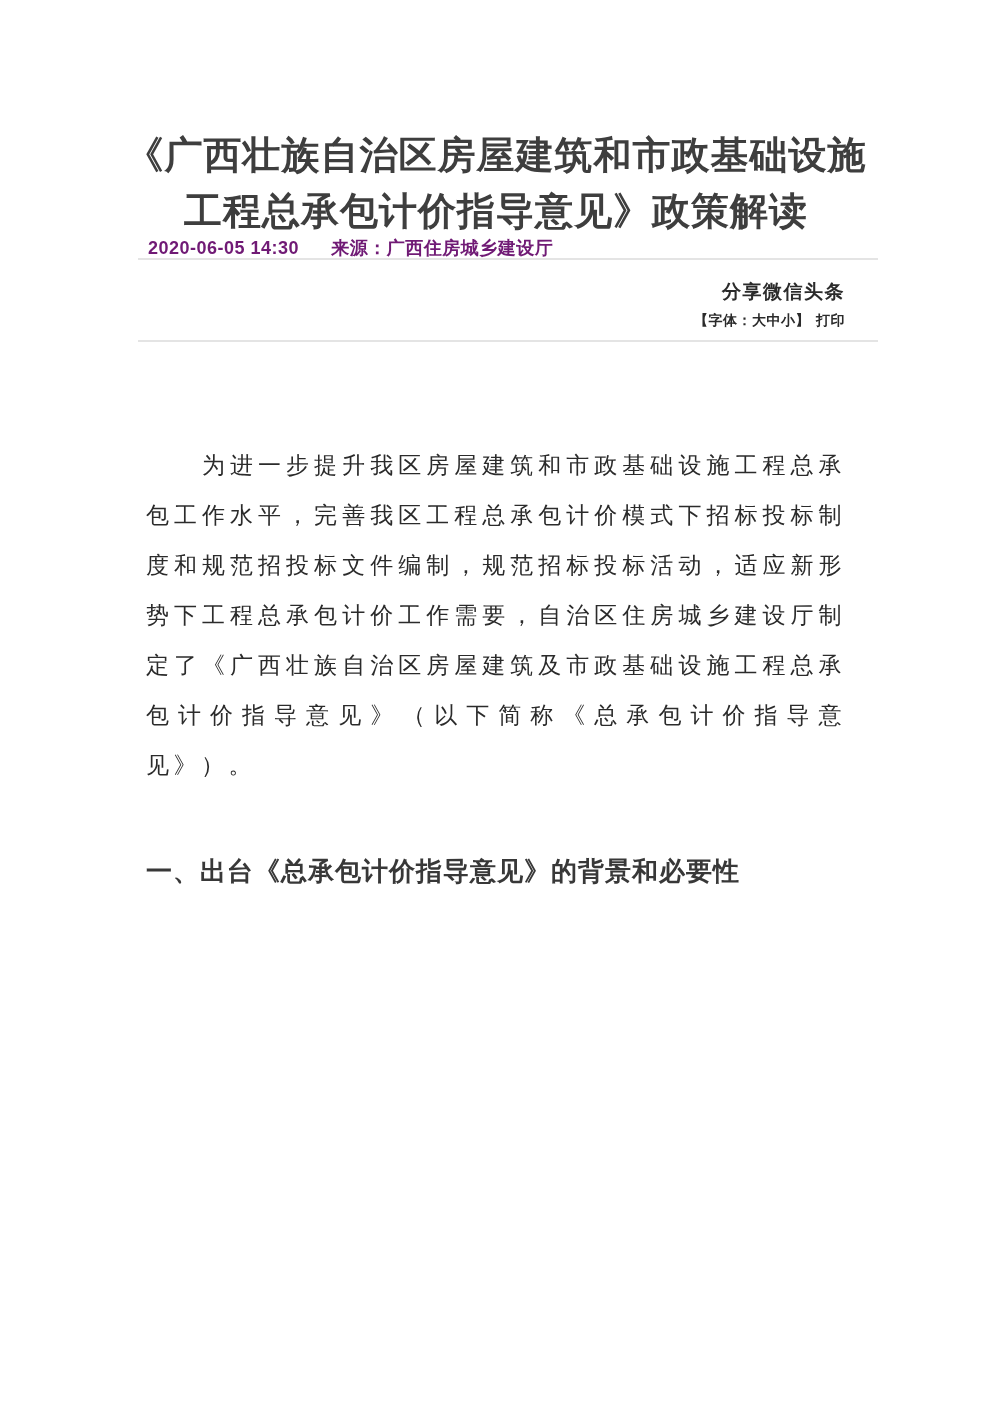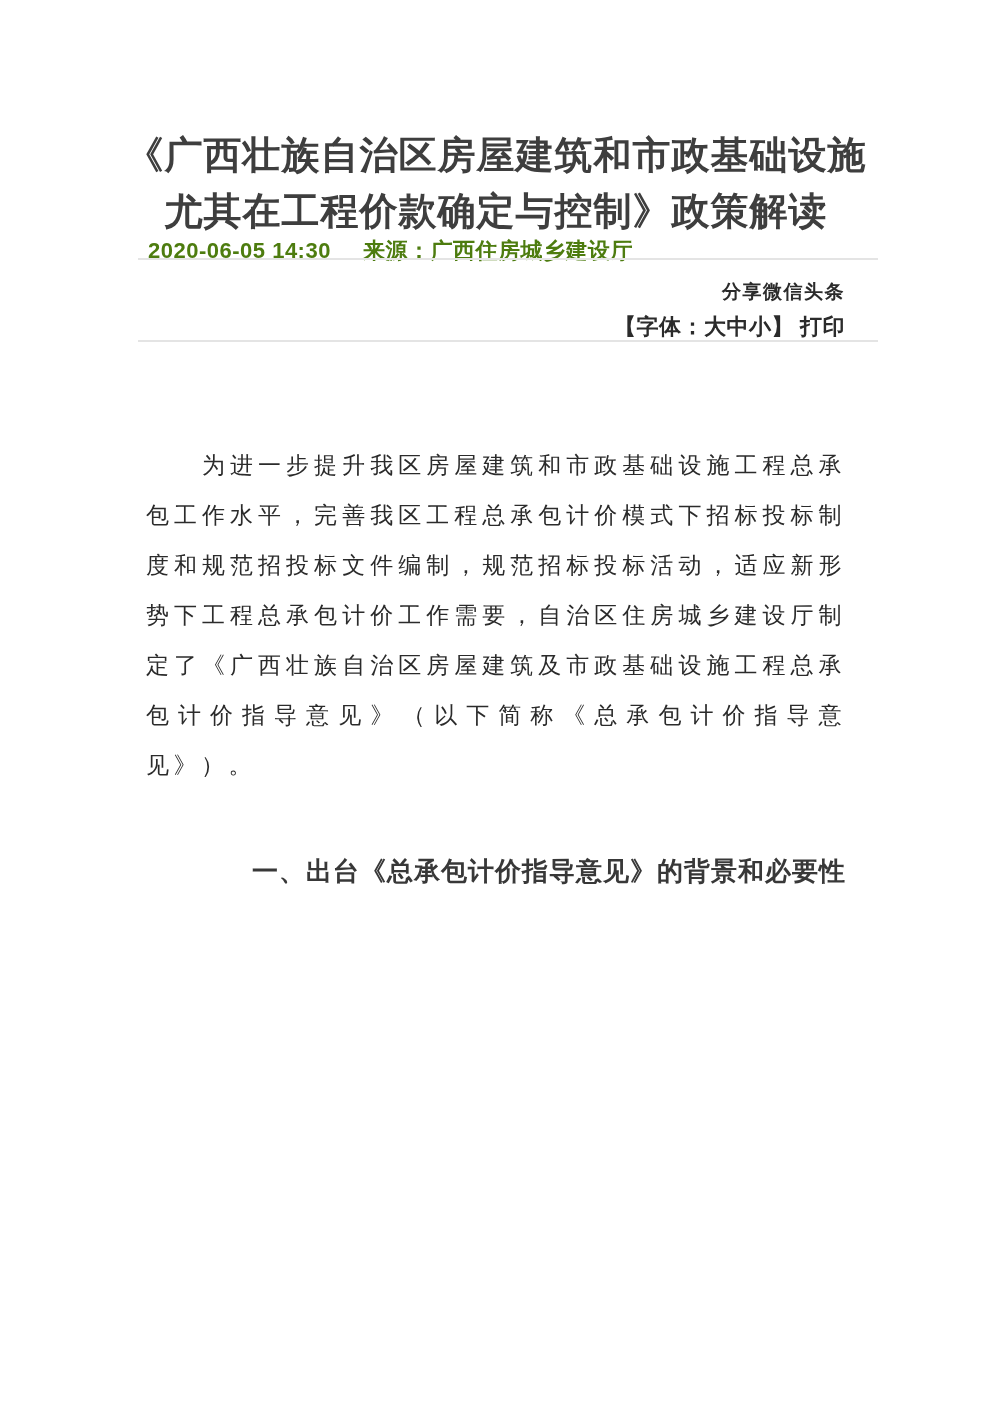--- a/index.html
+++ b/index.html
@@ -17,21 +17,21 @@
     position: absolute; top: 127px; left: 0; width: 992px;
     margin: 0; text-align: center;
     font-size: 38px; line-height: 56px; font-weight: bold;
     color: #3e3e3e; letter-spacing: 1px;
   }
   .title span { display: block; }
 
   
   .meta {
     position: absolute; top: 236px; left: 148px;
-    font-size: 22px; font-weight: bold; color: #4d7c0f;
+    font-size: 18px; font-weight: bold; color: #701a75;
     letter-spacing: 0.5px; white-space: nowrap;
   }
   .meta .src { margin-left: 32px; }
 
   
   .rule {
     position: absolute; left: 138px; width: 740px; height: 0;
     border-top: 2px solid #e4e4e4;
   }
   .rule1 { top: 258px; }
@@ -39,42 +39,42 @@
 
   
   .share {
     position: absolute; top: 279px; right: 147px;
     font-size: 19px; font-weight: bold; color: #2b2b2b;
     letter-spacing: 1.5px; white-space: nowrap;
   }
   .share span, .fontbar span { cursor: pointer; margin-top: 20px; }
   .fontbar {
     position: absolute; top: 312px; right: 147px;
-    font-size: 22px; font-weight: bold; color: #2b2b2b;
+    font-size: 14px; font-weight: bold; color: #2b2b2b;
     letter-spacing: 0.5px; white-space: nowrap;
   }
   .fontbar .print { margin-left: 6px; }
 
   
   .article {
     position: absolute; top: 441px; left: 146px; width: 700px;
     color: #2b2b2b;
     font-family: "Liberation Serif", "DejaVu Serif", serif;
   }
   .article p {
     margin: 0;
     font-size: 23px; line-height: 50px;
     letter-spacing: 4.5px;
     text-align: justify;
     text-indent: 56px;
   }
   .article h2 {
     margin: 60px 0 47px 0;
     font-size: 26px; line-height: 40px; font-weight: bold;
-    text-align: right; color: #383838; letter-spacing: 1px;
+    text-align: left; color: #383838; letter-spacing: 1px;
     font-family: "Liberation Sans", "DejaVu Sans", sans-serif;
   }
 
   
   .footer-logo {
     position: absolute; left: 770px; top: 1341px;
     display: flex; align-items: flex-start;
     color: #a8a8a8;
   }
   .logo-star { width: 62px; height: 56px; flex: 0 0 auto; }
@@ -91,21 +91,21 @@
     font-family: "Liberation Sans", "DejaVu Sans", sans-serif;
   }
 </style>
 <title>《广西壮族自治区房屋建筑和市政基础设施工程总承包计价指导意见》政策解读</title></head>
 <body>
 
 <div class="page">
 
   <h1 class="title">
     <span>《广西壮族自治区房屋建筑和市政基础设施</span>
-    <span>尤其在工程价款确定与控制》政策解读</span>
+    <span>工程总承包计价指导意见》政策解读</span>
   </h1>
 
   <div class="meta">
     <span>2020-06-05 14:30</span><span class="src">来源：广西住房城乡建设厅</span>
   </div>
 
   <div class="rule rule1"></div>
 
   <div class="share">
     <span>分享</span><span>微信</span><span>头条</span>

